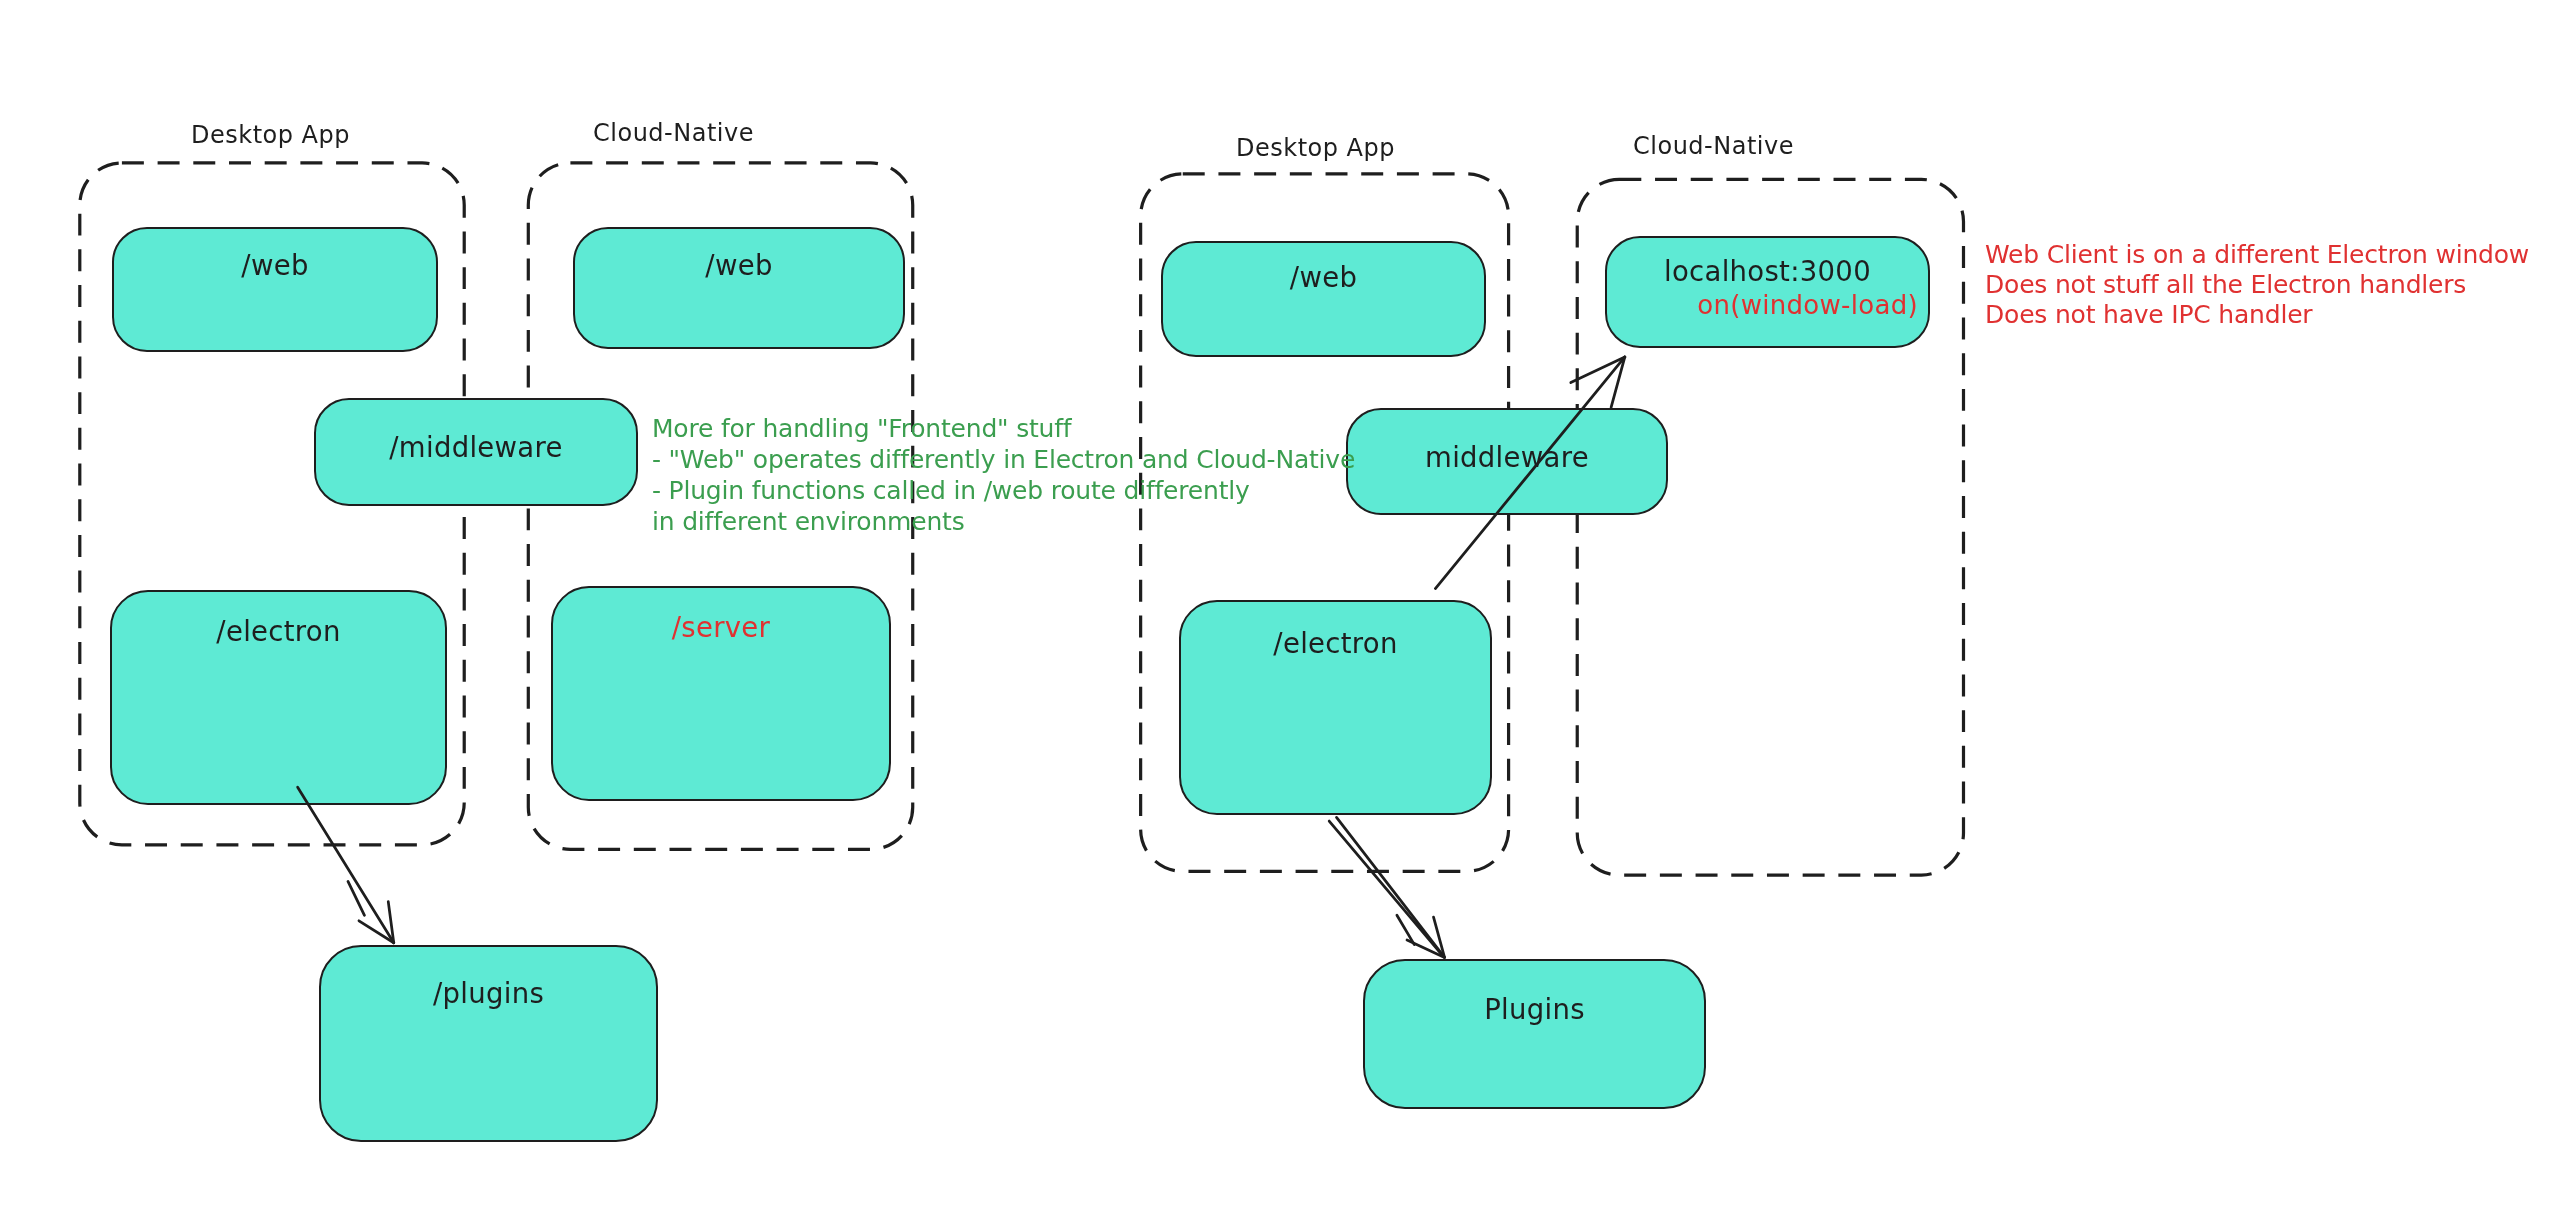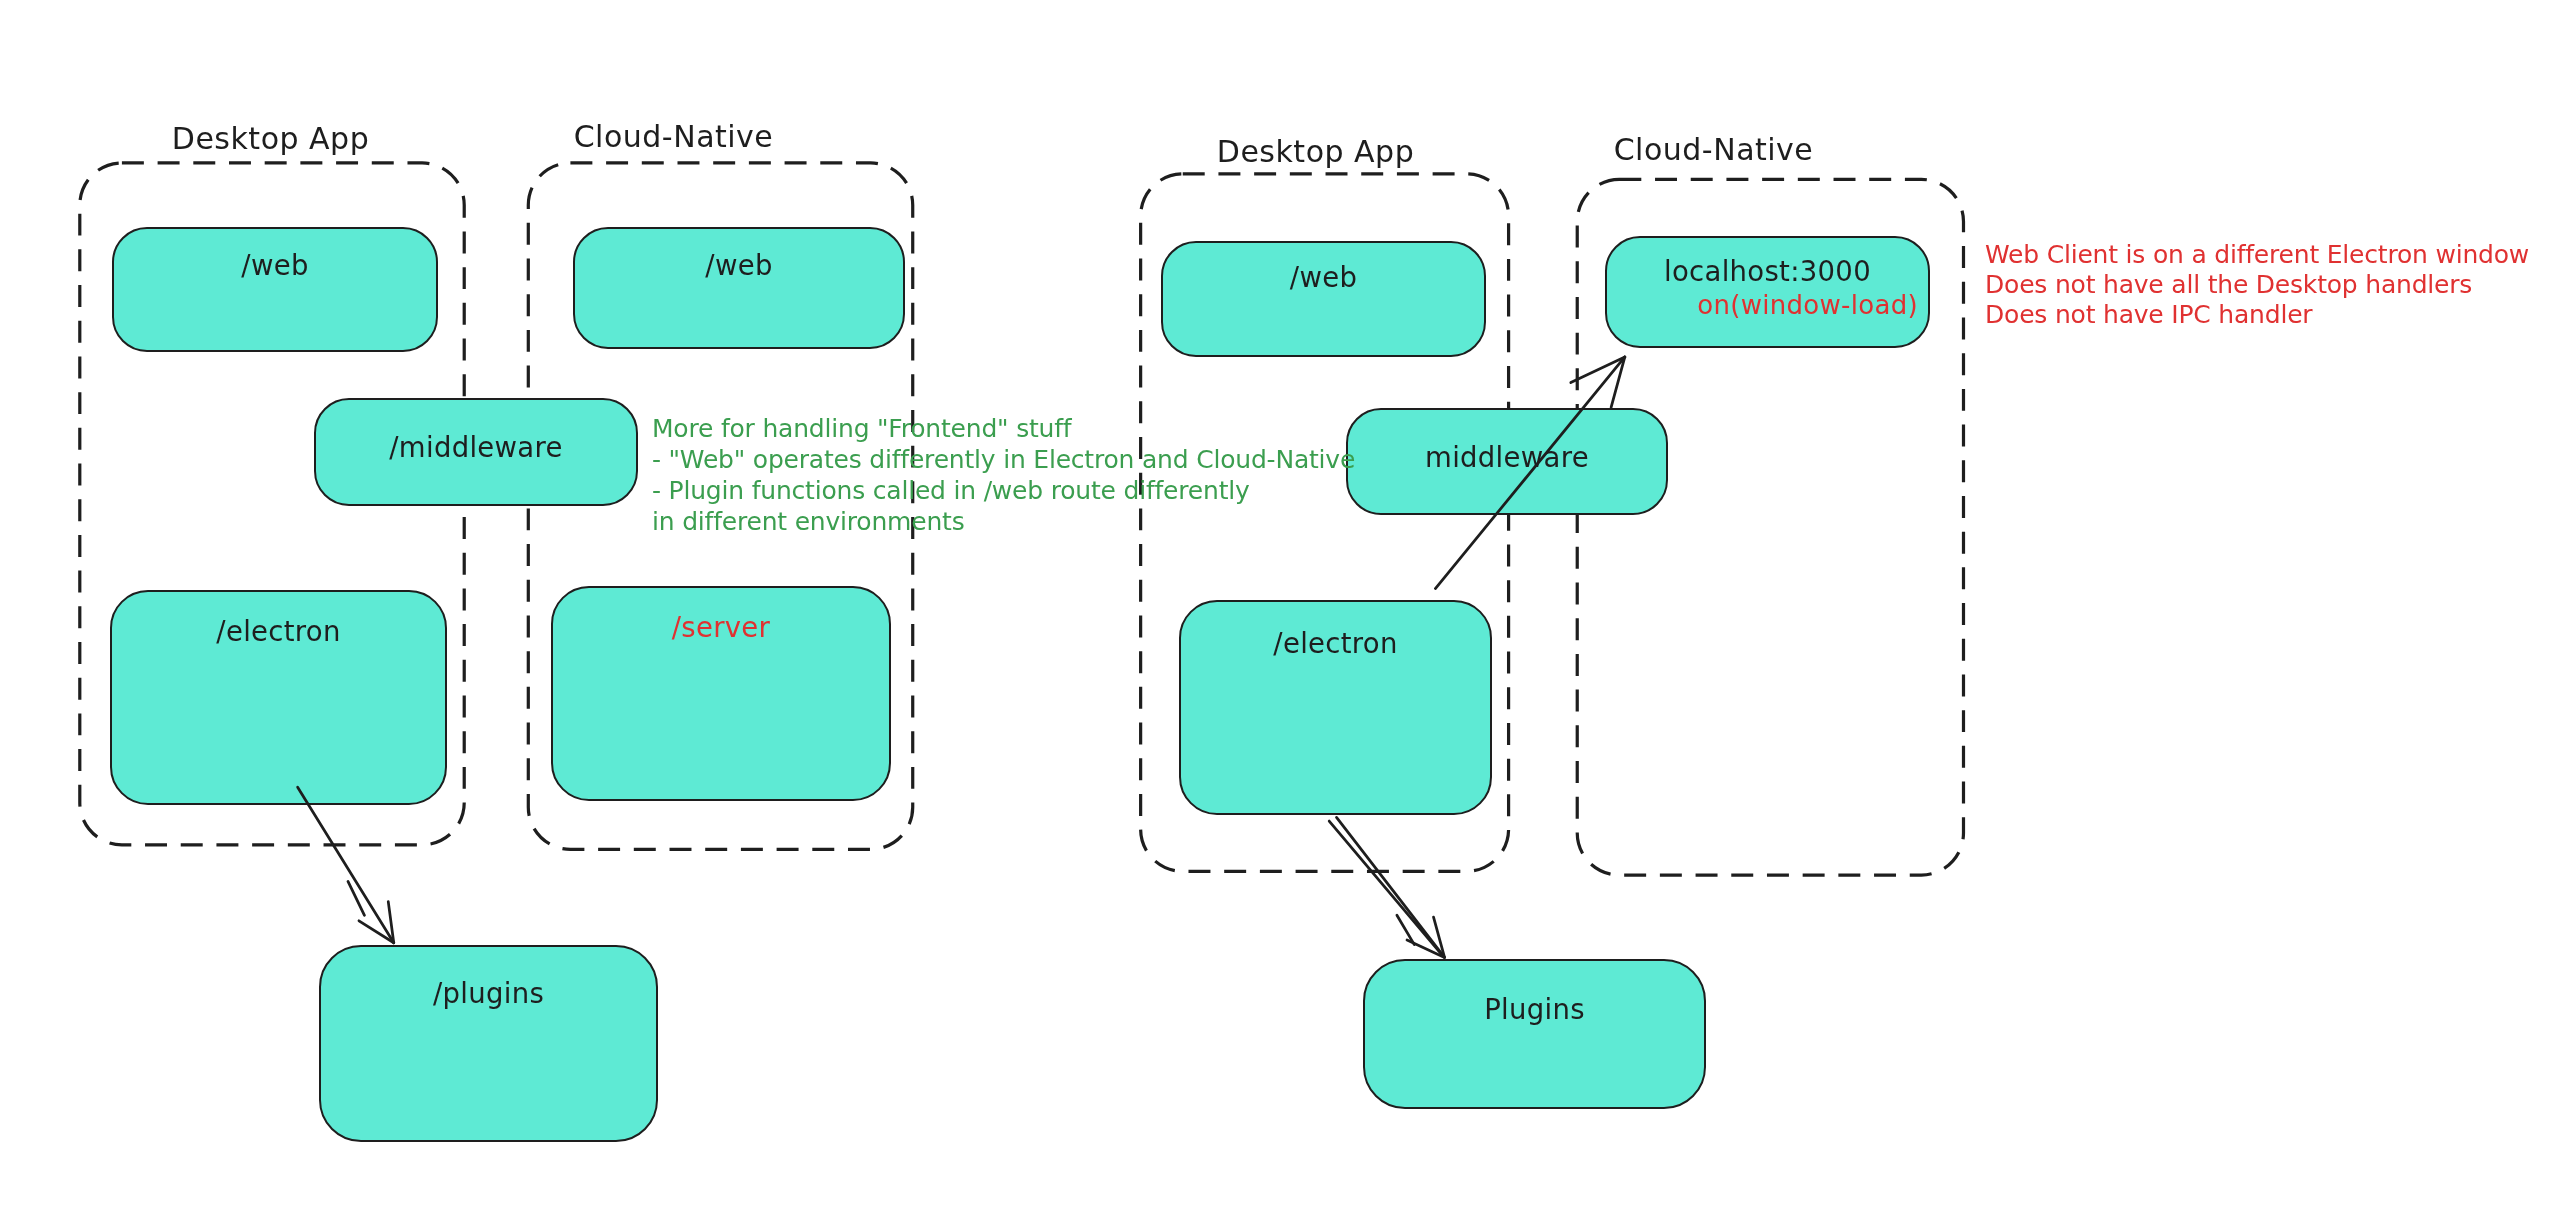--- a/index.html
+++ b/index.html
@@ -2,21 +2,21 @@
 <html style="font-size:14.6px"><head>
 <meta charset="utf-8">
 <style>
   html,body{margin:0;padding:0;background:#ffffff;}
   body{font-family:"DejaVu Sans","Liberation Sans",sans-serif;color:#1e1e1e;}
   #canvas{position:relative;width:2576px;height:1232px;background:#ffffff;overflow:hidden;}
   svg.layer{position:absolute;left:0;top:0;width:2576px;height:1232px;}
   #arrows-layer{pointer-events:none;z-index:3;}
   #containers-layer{z-index:0;}
 
-  .group-title{position:absolute;z-index:2;text-align:center;font-size:30px;letter-spacing:0.5px;white-space:nowrap;}
+  .group-title{position:absolute;z-index:2;text-align:center;font-size:24px;letter-spacing:0.5px;white-space:nowrap;}
   #title-left-desktop{left:133px;top:121px;width:275px;}
   #title-left-cloud{left:536px;top:119px;width:275px;}
   #title-right-desktop{left:1178px;top:134px;width:275px;}
   #title-right-cloud{left:1576px;top:132px;width:275px;}
 
   .node{position:absolute;z-index:2;background:#5eead4;border:2.7px solid #1e1e1e;border-radius:35px;box-sizing:border-box;text-align:center;font-size:27.5px;letter-spacing:0.3px;}
   .node .lbl{display:block;}
 
   #box-left-web-desktop{left:112px;top:227px;width:326px;height:125px;}
   #box-left-web-desktop .lbl{margin-top:20px;}
@@ -100,21 +100,21 @@
   </div>
 
   <div class="note" id="green-note">
     <div>More for handling "Frontend" stuff</div>
     <div>- "Web" operates differently in Electron and Cloud-Native</div>
     <div>- Plugin functions called in /web route differently</div>
     <div>in different environments</div>
   </div>
   <div class="note" id="red-note">
     <div>Web Client is on a different Electron window</div>
-    <div>Does not have all the Desktop handlers</div>
+    <div>Does not stuff all the Electron handlers</div>
     <div>Does not have IPC handler</div>
   </div>
 
   <svg id="arrows-layer" class="layer" viewBox="0 0 2814 1346" width="2576" height="1232">
     <g stroke="#1e1e1e" stroke-width="3" stroke-linecap="round" fill="none">
       <path d="M 325 860 L 430 1030"></path>
       <path d="M 430 1030 L 424 985"></path>
       <path d="M 430 1030 L 392 1006"></path>
       <path d="M 380 963 L 398 1000"></path>
     </g>

